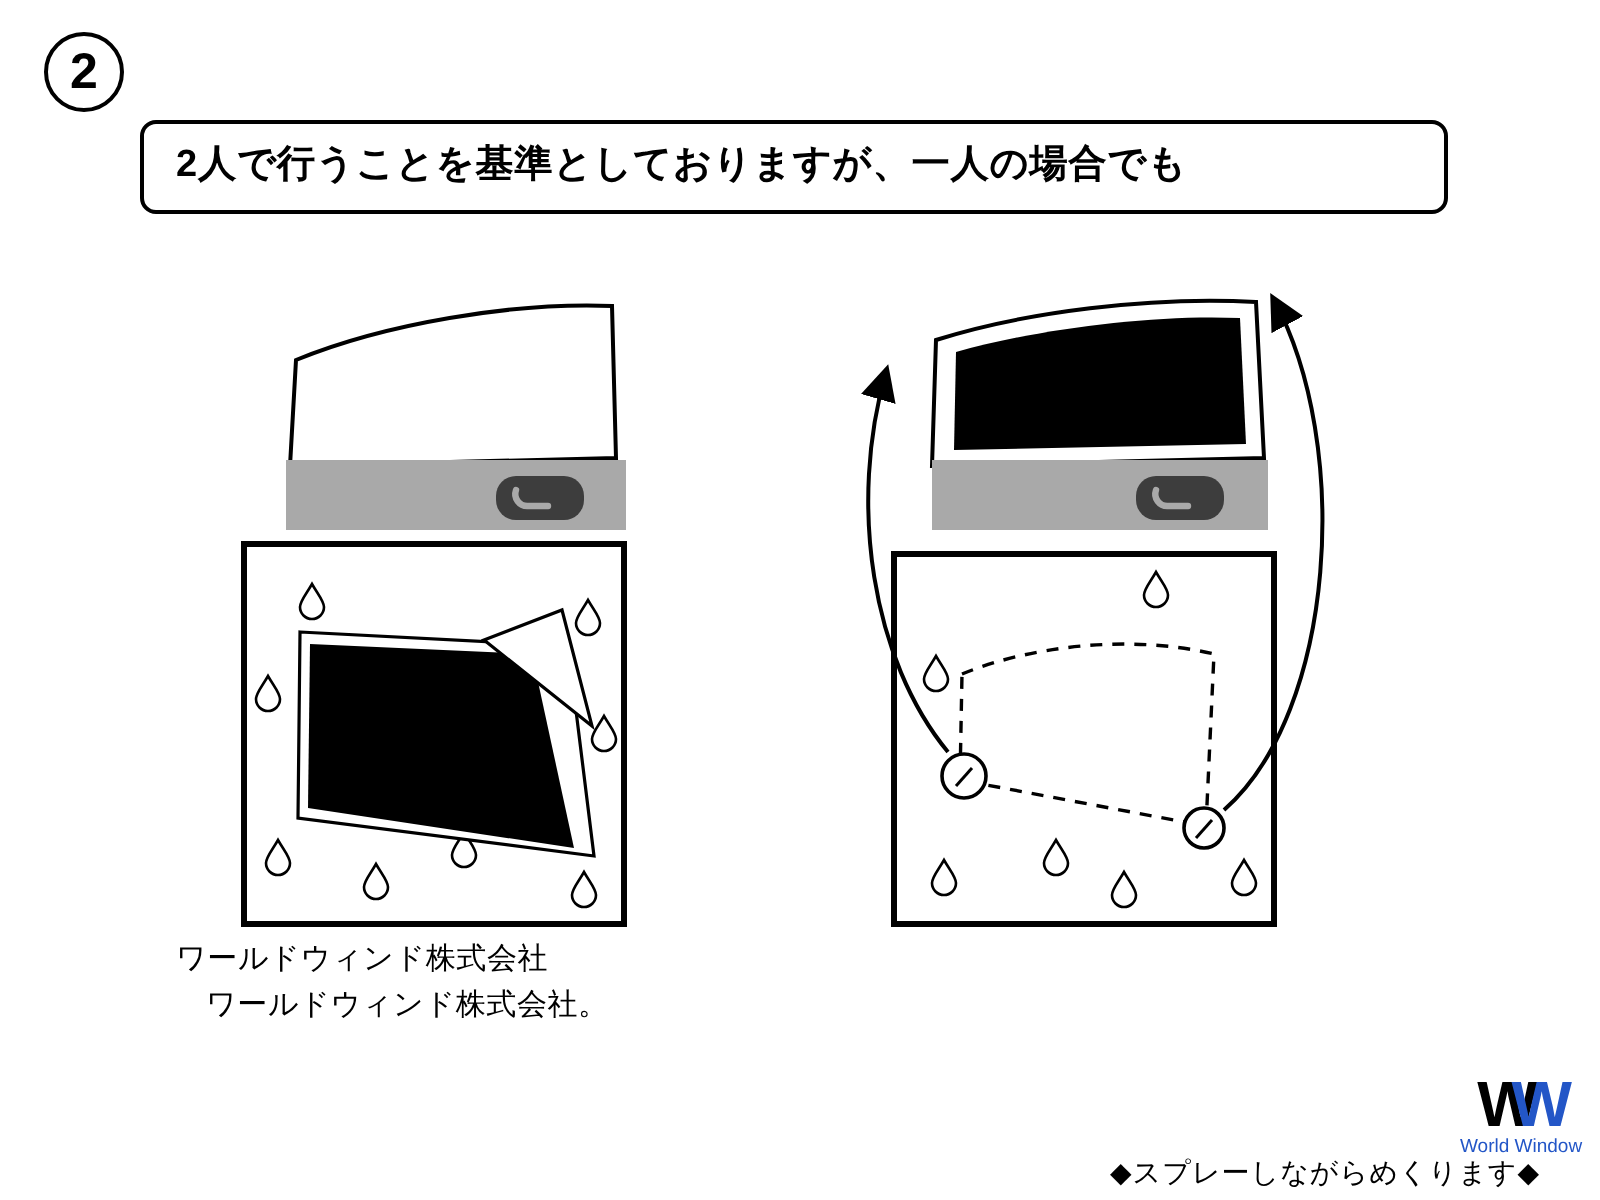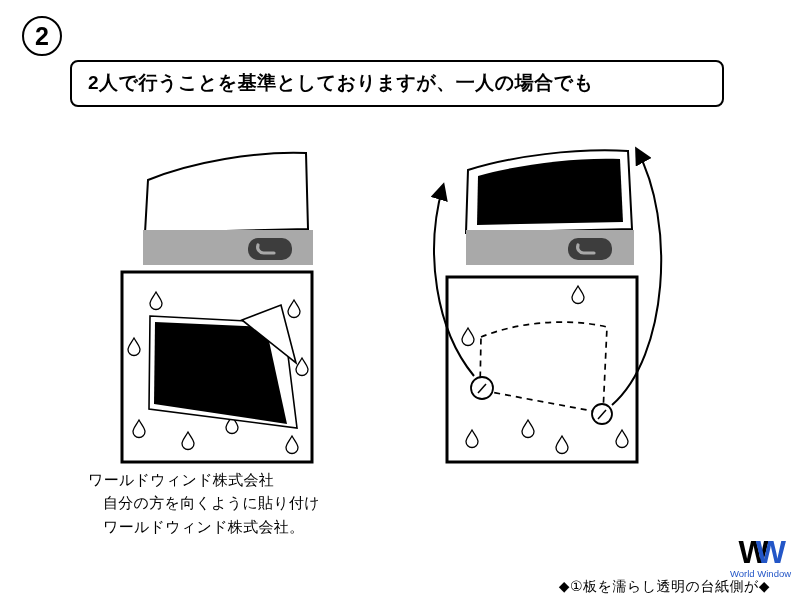--- a/index.html
+++ b/index.html
@@ -122,25 +122,24 @@
         <path d="M598 419 l8 -9" stroke="#000" stroke-width="1.5" fill="none"></path>
       </g>
 
       <path d="M474 376 C 436 330, 424 252, 443 186" fill="none" stroke="#000" stroke-width="2" marker-end="url(#ah)"></path>
       <path d="M612 405 C 668 356, 676 222, 637 150" fill="none" stroke="#000" stroke-width="2" marker-end="url(#ah)"></path>
     </g>
   </svg>
 
   <div class="caption caption-left">
     <div>ワールドウィンド株式会社</div>
-    <div class="indent">自分の方を向くように貼り付け</div>
     <div class="indent">ワールドウィンド株式会社。</div>
   </div>
 
 
   <div class="logo">
     <span class="w w1">W</span><span class="w w2">W</span>
     <div class="sub">World Window</div>
   </div>
 
-  <div class="company">◆①板を濡らし透明の台紙側が◆</div>
+  <div class="company">◆スプレーしながらめくります◆</div>
 
 </div>
 
 </body></html>

